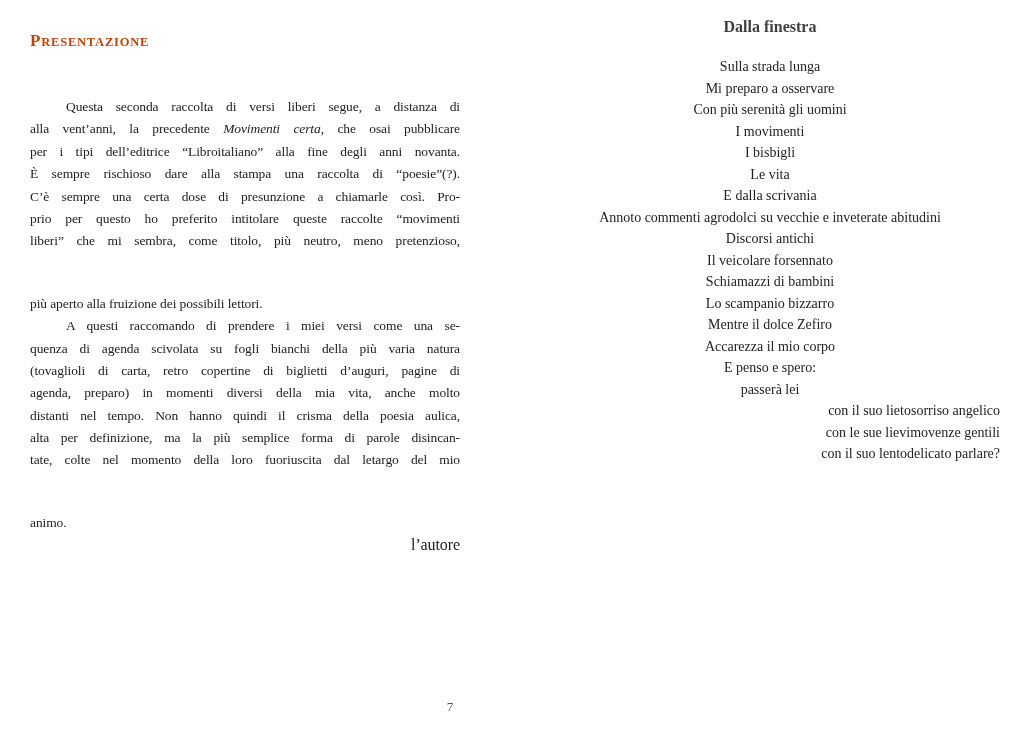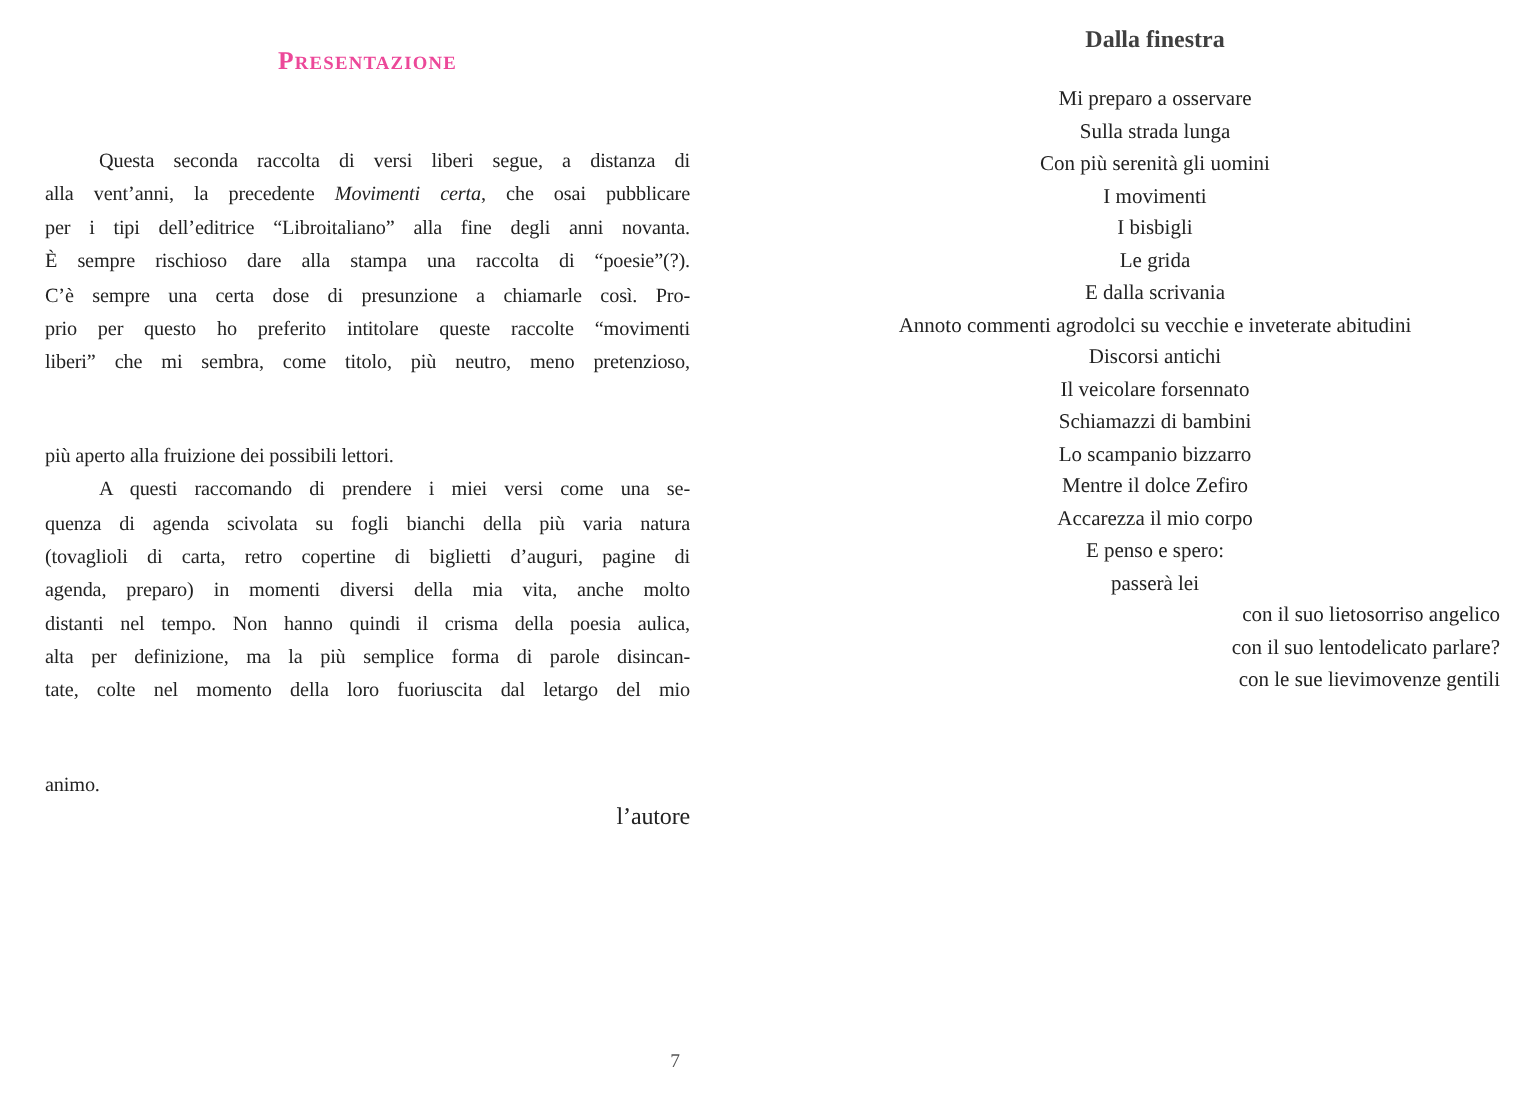--- a/index.html
+++ b/index.html
@@ -20,26 +20,25 @@
   }
 
   
   .left-page {
     position: absolute;
     left: 30px;
     top: 26px;
     width: 430px;
   }
   .heading {
-    text-align: center;
     font-weight: bold;
     font-size: 12.5px;
     letter-spacing: 0.8px;
     text-transform: uppercase;
-    color: #ec4899;
+    color: #c2410c;
     line-height: 20px;
     margin: 5px 0 0 0;
   }
   .heading::first-letter {
     font-size: 17px;
   }
   .prose {
     margin-top: 44px;
     font-size: 13.5px;
     letter-spacing: -0.1px;
@@ -149,38 +148,38 @@
         <div class="pline last">animo.</div>
       </div>
       <div class="signature">l’autore</div>
     </div>
   </div>
 
   <div class="right-page">
     <div class="poem-title">Dalla finestra</div>
 
     <div class="poem">
+      <div class="vline">Sulla strada lunga</div>
       <div class="vline">Mi preparo a osservare</div>
-      <div class="vline">Sulla strada lunga</div>
       <div class="vline">Con più serenità gli uomini</div>
       <div class="vline">I movimenti</div>
       <div class="vline">I bisbigli</div>
-      <div class="vline">Le grida</div>
+      <div class="vline">Le vita</div>
       <div class="vline">E dalla scrivania</div>
       <div class="vline">Annoto commenti agrodolci su vecchie e inveterate abitudini</div>
       <div class="vline">Discorsi antichi</div>
       <div class="vline">Il veicolare forsennato</div>
       <div class="vline">Schiamazzi di bambini</div>
       <div class="vline">Lo scampanio bizzarro</div>
       <div class="vline">Mentre il dolce Zefiro</div>
       <div class="vline">Accarezza il mio corpo</div>
       <div class="vline">E penso e spero:</div>
       <div class="vline">passerà lei</div>
 
       <div class="vline2col"><span class="col-l">con il suo lieto</span><span>sorriso angelico</span></div>
+      <div class="vline2col"><span class="col-l">con le sue lievi</span><span>movenze gentili</span></div>
       <div class="vline2col"><span class="col-l">con il suo lento</span><span>delicato parlare?</span></div>
-      <div class="vline2col"><span class="col-l">con le sue lievi</span><span>movenze gentili</span></div>
     </div>
   </div>
 
   <div class="footer">7</div>
 
 </div>
 
 </body></html>

